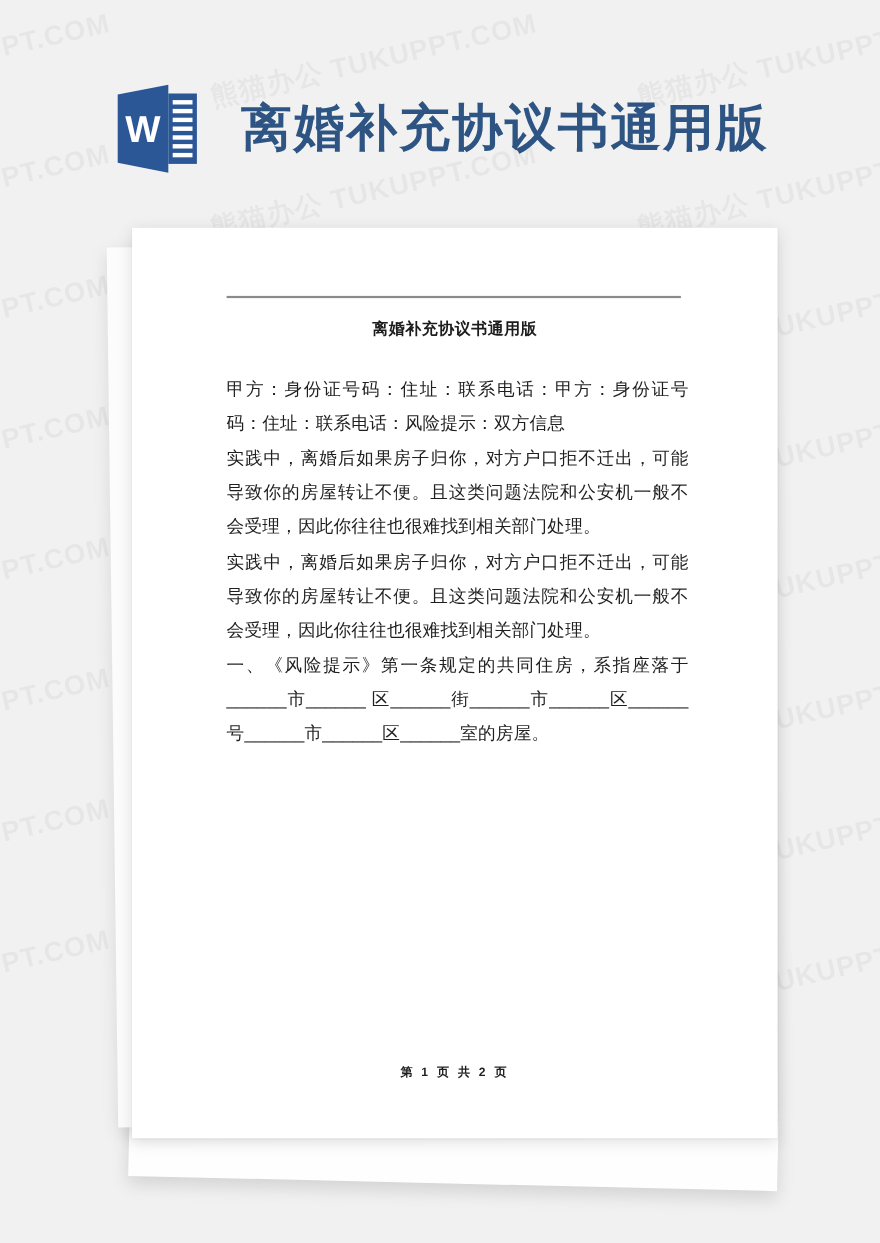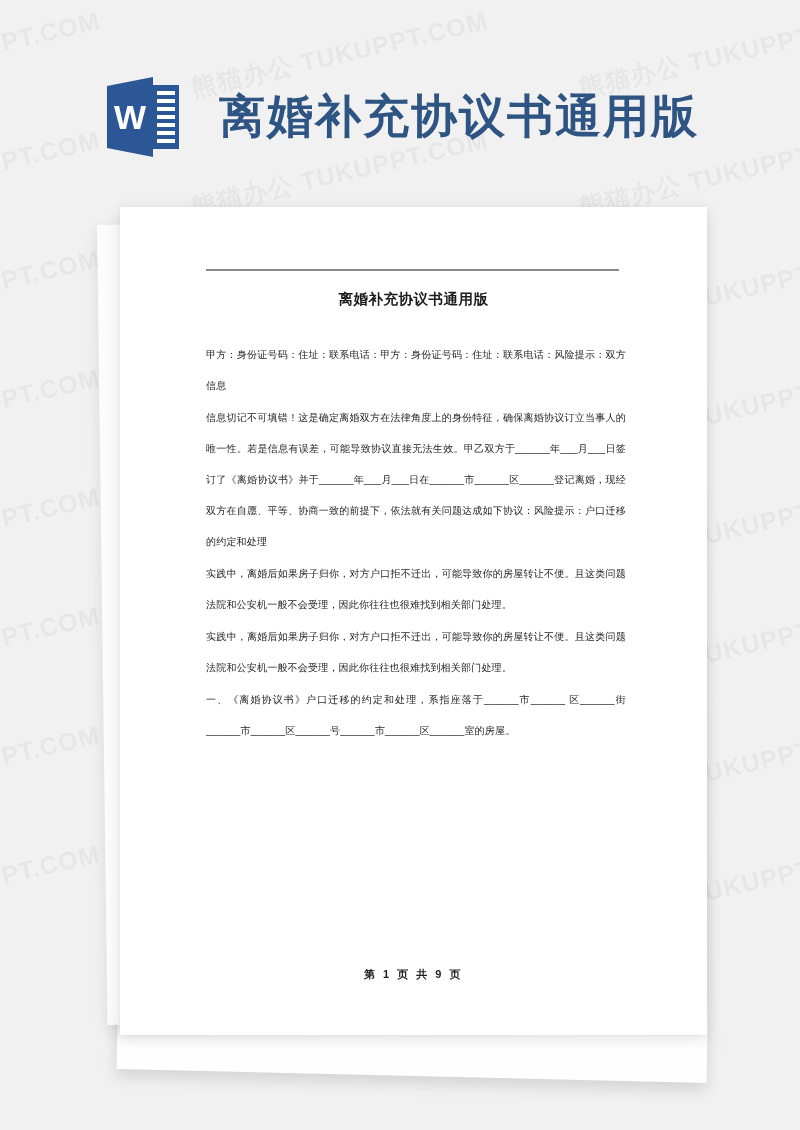--- a/index.html
+++ b/index.html
@@ -79,21 +79,21 @@
   .doc-title {
     position: absolute; left: 0; top: 83px; width: 100%;
     text-align: center;
     font-size: 14.5px; font-weight: 700; color: #1c1c1c;
     letter-spacing: 0.5px;
   }
   .doc-body {
     position: absolute; left: 86px; top: 132px; width: 420px;
   }
   .para {
-    font-size: 10px;
+    font-size: 16px;
     line-height: 31px;
     color: #1f1f1f;
     text-align: justify;
     text-justify: inter-ideograph;
     margin-bottom: 1px;
     letter-spacing: 0.2px;
   }
   .doc-footer {
     position: absolute; left: 0; bottom: 53px; width: 100%;
     text-align: center;
@@ -183,22 +183,21 @@
 
   <div class="page-back-2"></div>
   <div class="page-back-1"></div>
 
   <div class="page">
     <div class="doc">
       <div class="doc-rule"></div>
       <div class="doc-title">离婚补充协议书通用版</div>
       <div class="doc-body">
         <p class="para">甲方：身份证号码：住址：联系电话：甲方：身份证号码：住址：联系电话：风险提示：双方信息</p>
-        <p class="para">信息切记不可填错！这是确定离婚双方在法律角度上的身份特征，确保离婚协议订立当事人的唯一性。若是信息有误差，可能导致协议直接无法生效。甲乙双方于______年___月___日签订了《离婚协议书》并于______年___月___日在______市______区______登记离婚，现经双方在自愿、平等、协商一致的前提下，依法就有关问题达成如下协议：风险提示：户口迁移的约定和处理</p>
         <p class="para">实践中，离婚后如果房子归你，对方户口拒不迁出，可能导致你的房屋转让不便。且这类问题法院和公安机一般不会受理，因此你往往也很难找到相关部门处理。</p>
         <p class="para">实践中，离婚后如果房子归你，对方户口拒不迁出，可能导致你的房屋转让不便。且这类问题法院和公安机一般不会受理，因此你往往也很难找到相关部门处理。</p>
-        <p class="para">一、《离婚协议书》户口迁移的约定和处理，系指座落于______市______ 区______街______市______区______号______市______区______室的房屋。</p>
+        <p class="para">一、《风险提示》第一条规定的共同住房，系指座落于______市______ 区______街______市______区______号______市______区______室的房屋。</p>
       </div>
-      <div class="doc-footer">第 1 页 共 9 页</div>
+      <div class="doc-footer">第 1 页 共 2 页</div>
     </div>
   </div>
 
 </div>
 
 </body></html>

